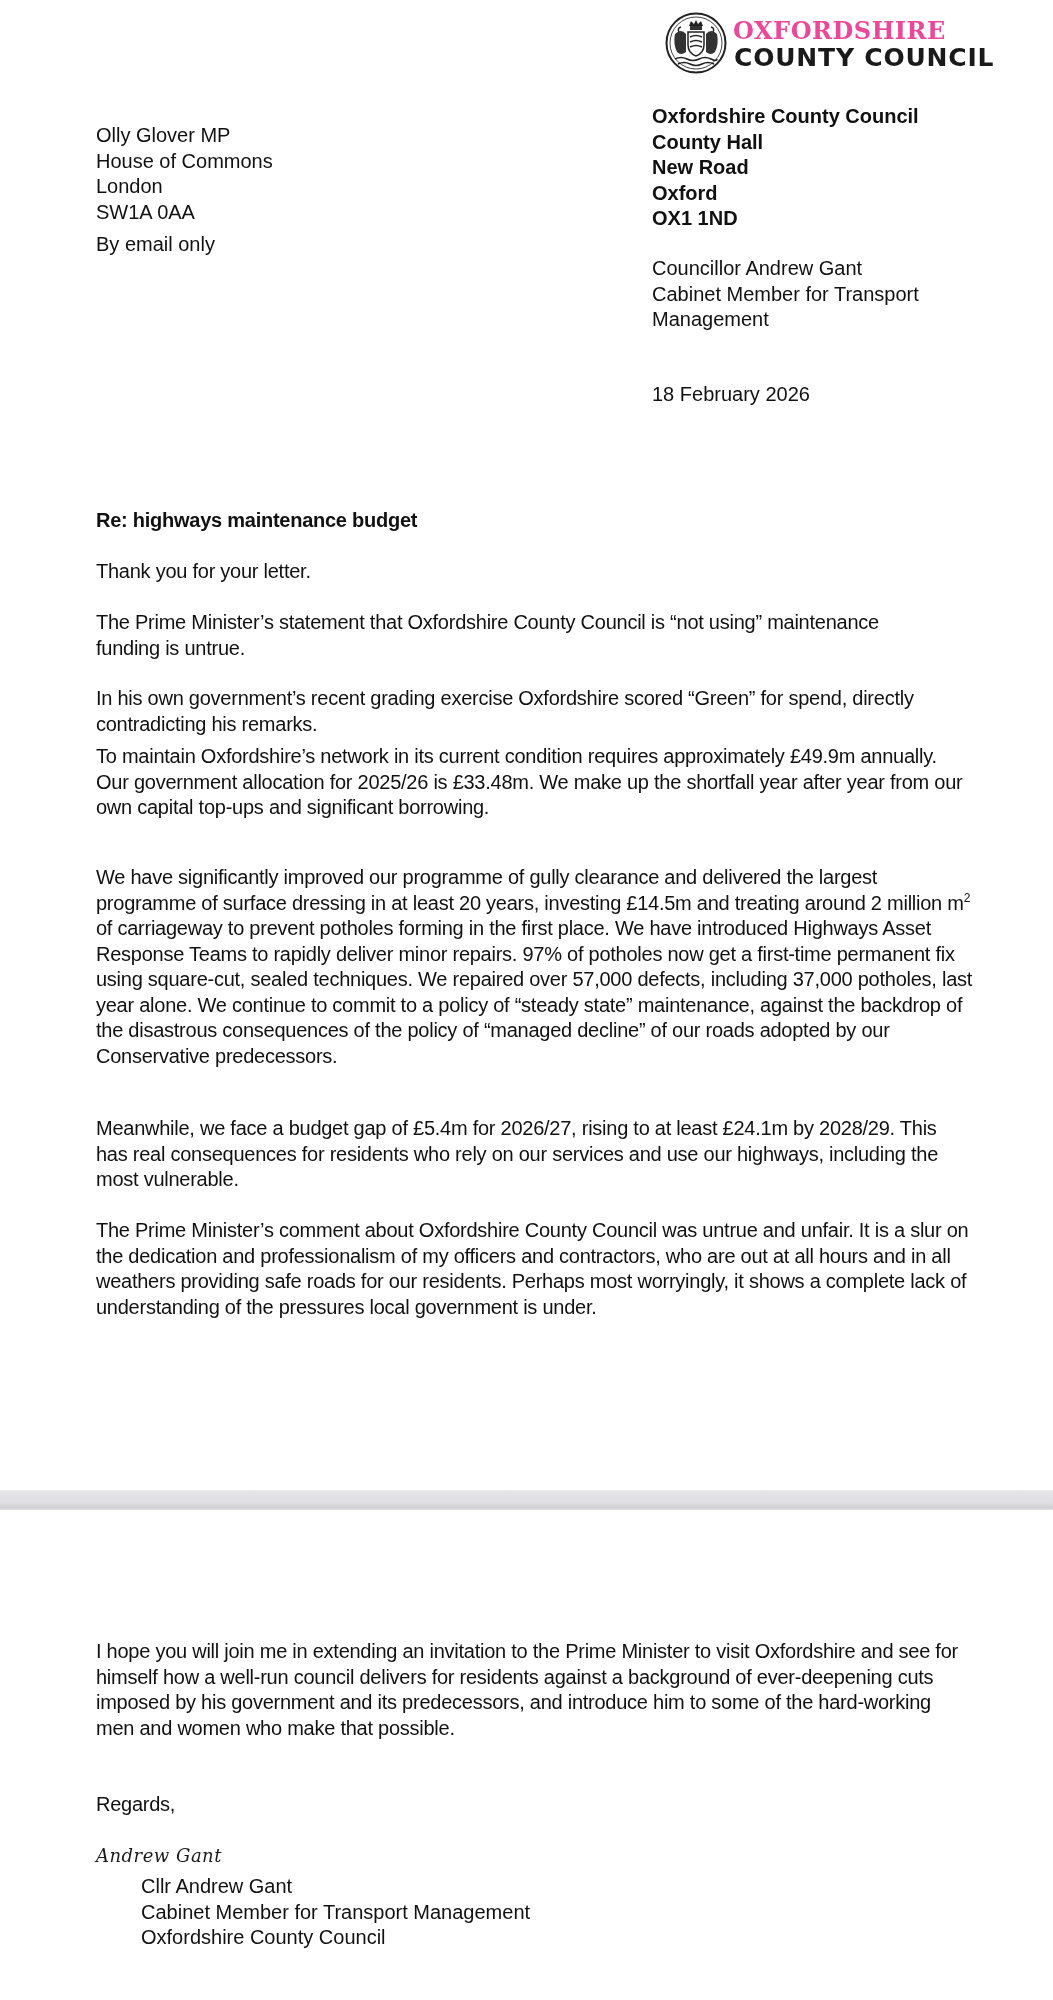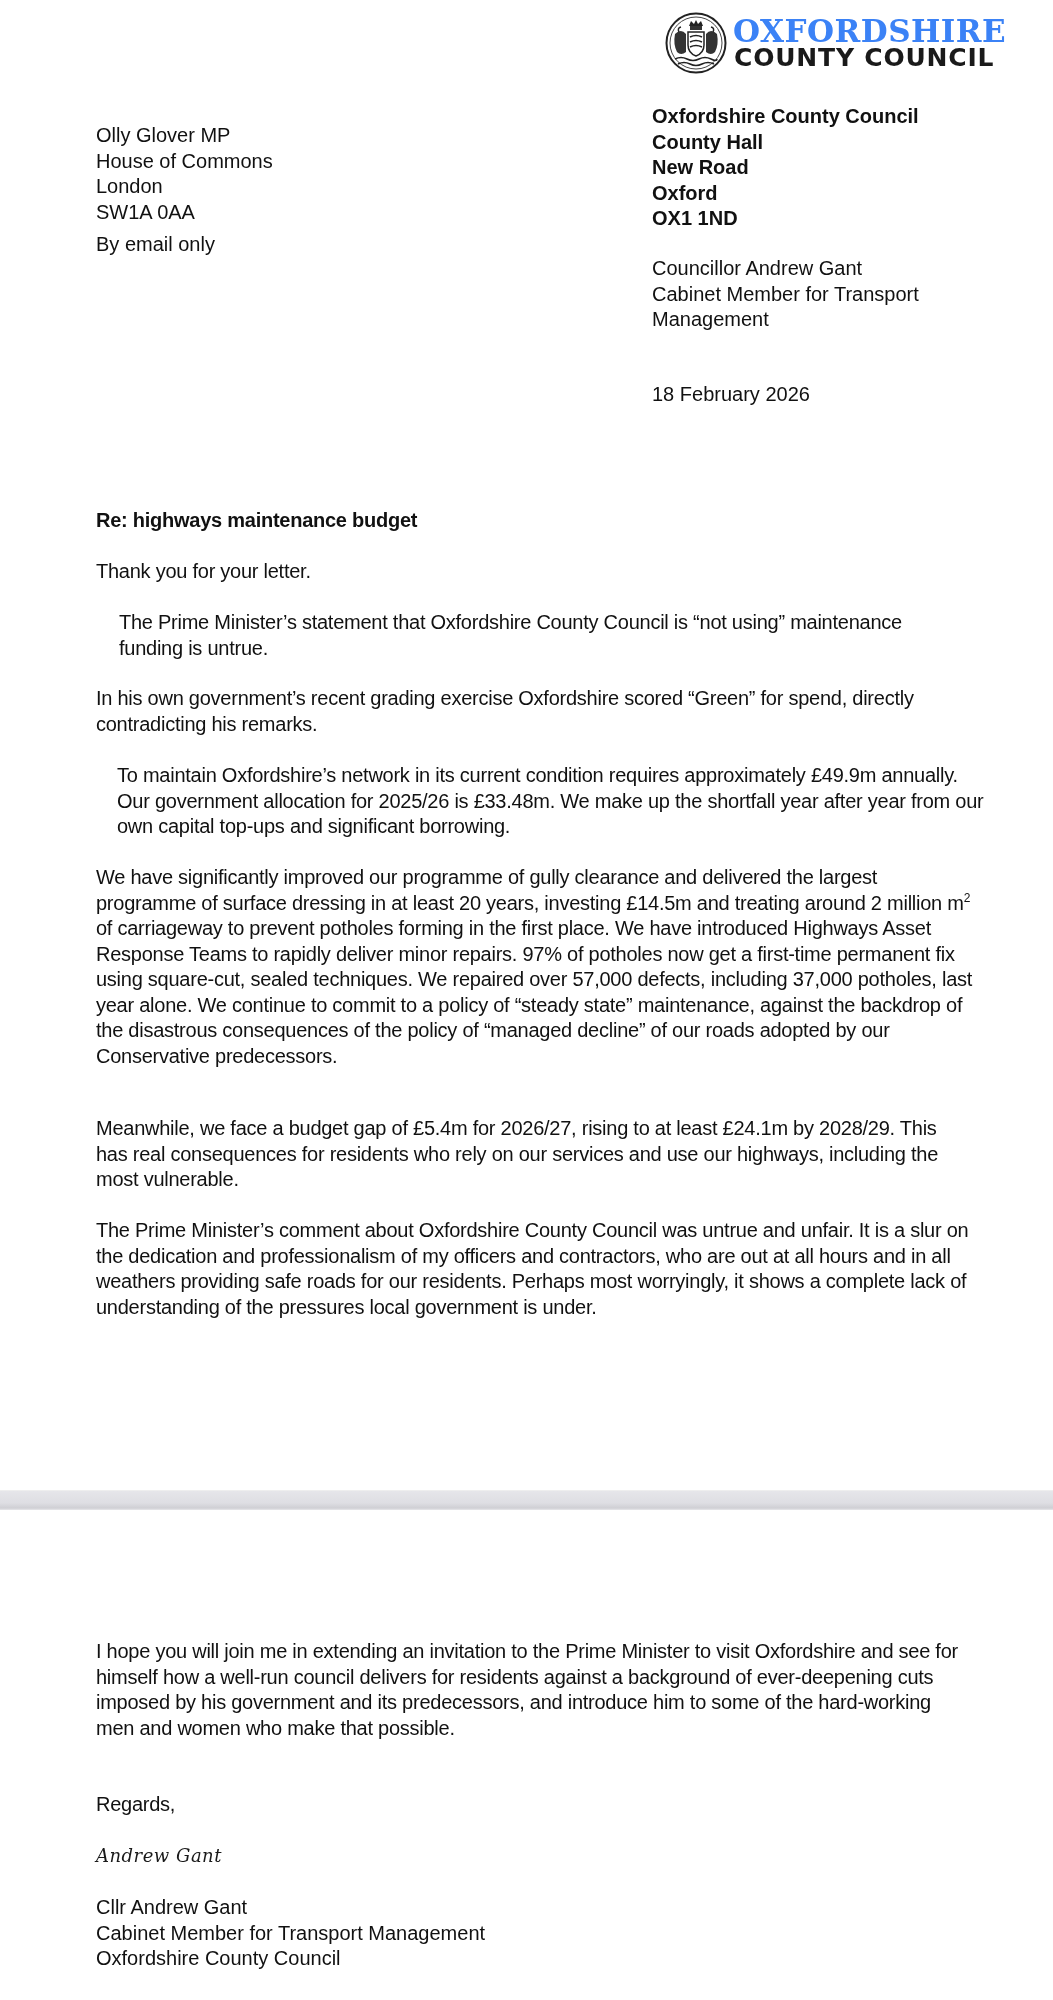--- a/index.html
+++ b/index.html
@@ -14,22 +14,22 @@
     background: linear-gradient(#e6e6ea 0%, #dedee3 60%, #cfcfd4 85%, #f3f3f5 100%);
     border-top: 1px solid #eeeeee;
   }
   .page2 { top: 1510px; height: 594px; }
 
   
   .logo { position: absolute; left: 665px; top: 10px; width: 300px; height: 66px; }
   .crest { position: absolute; left: 0; top: 2px; width: 62px; height: 62px; }
   .logo-text1 {
     position: absolute; left: 68px; top: 4px;
-    font-family: "DejaVu Serif", serif; font-weight: bold; font-size: 31px;
-    letter-spacing: 0.5px; line-height: 34px; color: #3b82f6; white-space: nowrap;
+    font-family: "DejaVu Serif", serif; font-weight: bold; font-size: 24px;
+    letter-spacing: 0.5px; line-height: 34px; color: #ec4899; white-space: nowrap;
   }
   .logo-text2 {
     position: absolute; left: 69px; top: 36px;
     font-family: "DejaVu Sans", sans-serif; font-weight: bold; font-size: 25px;
     letter-spacing: 0.8px; line-height: 24px; color: #1a1a1a; white-space: nowrap;
   }
 
   .txt { font-size: 20px; line-height: 25.5px; white-space: nowrap; }
   .block { position: absolute; }
   .bold { font-weight: bold; }
@@ -103,29 +103,29 @@
 
 
   <div class="body-col" style="top:508px;">
     <p class="para bold">Re: highways maintenance budget</p>
   </div>
 
   <div class="body-col" style="top:559px;">
     <p class="para">Thank you for your letter.</p>
   </div>
 
-  <div class="body-col" style="top:610px; width:800px;margin-left:23px;">
+  <div class="body-col" style="top:610px; width:800px;">
     <p class="para">The Prime Minister’s statement that Oxfordshire County Council is “not using” maintenance funding is untrue.</p>
   </div>
 
   <div class="body-col" style="top:686px;">
     <p class="para">In his own government’s recent grading exercise Oxfordshire scored “Green” for spend, directly contradicting his remarks.</p>
   </div>
 
-  <div class="body-col" style="top:763px; width:868px;margin-left:21px;">
+  <div class="body-col" style="top:744px; width:868px;">
     <p class="para">To maintain Oxfordshire’s network in its current condition requires approximately £49.9m annually. Our government allocation for 2025/26 is £33.48m. We make up the shortfall year after year from our own capital top-ups and significant borrowing.</p>
   </div>
 
   <div class="body-col" style="top:865px; width:878px;">
     <p class="para"><span>We have significantly improved our programme of gully clearance and delivered the largest programme of surface dressing in at least 20 years, investing £14.5m and treating around 2 million m</span><sup>2</sup><span> of carriageway to prevent potholes forming in the first place. We have introduced Highways Asset Response Teams to rapidly deliver minor repairs. 97% of potholes now get a first-time permanent fix using square-cut, sealed techniques. We repaired over 57,000 defects, including 37,000 potholes, last year alone. We continue to commit to a policy of “steady state” maintenance, against the backdrop of the disastrous consequences of the policy of “managed decline” of our roads adopted by our Conservative predecessors.</span></p>
   </div>
 
   <div class="body-col" style="top:1116px; width:860px;">
     <p class="para">Meanwhile, we face a budget gap of £5.4m for 2026/27, rising to at least £24.1m by 2028/29. This has real consequences for residents who rely on our services and use our highways, including the most vulnerable.</p>
   </div>
@@ -141,18 +141,18 @@
   <div class="body-col" style="top:129px; width:870px;">
     <p class="para">I hope you will join me in extending an invitation to the Prime Minister to visit Oxfordshire and see for himself how a well-run council delivers for residents against a background of ever-deepening cuts imposed by his government and its predecessors, and introduce him to some of the hard-working men and women who make that possible.</p>
   </div>
 
   <div class="body-col" style="top:282px;">
     <p class="para">Regards,</p>
   </div>
 
   <div class="body-col signature" style="top:335px;">Andrew Gant</div>
 
-  <div class="body-col txt" style="top:385px;">
+  <div class="body-col txt" style="top:364px;margin-left:45px;">
     <div>Cllr Andrew Gant</div>
     <div>Cabinet Member for Transport Management</div>
     <div>Oxfordshire County Council</div>
   </div>
 </div>
 
 </body></html>

